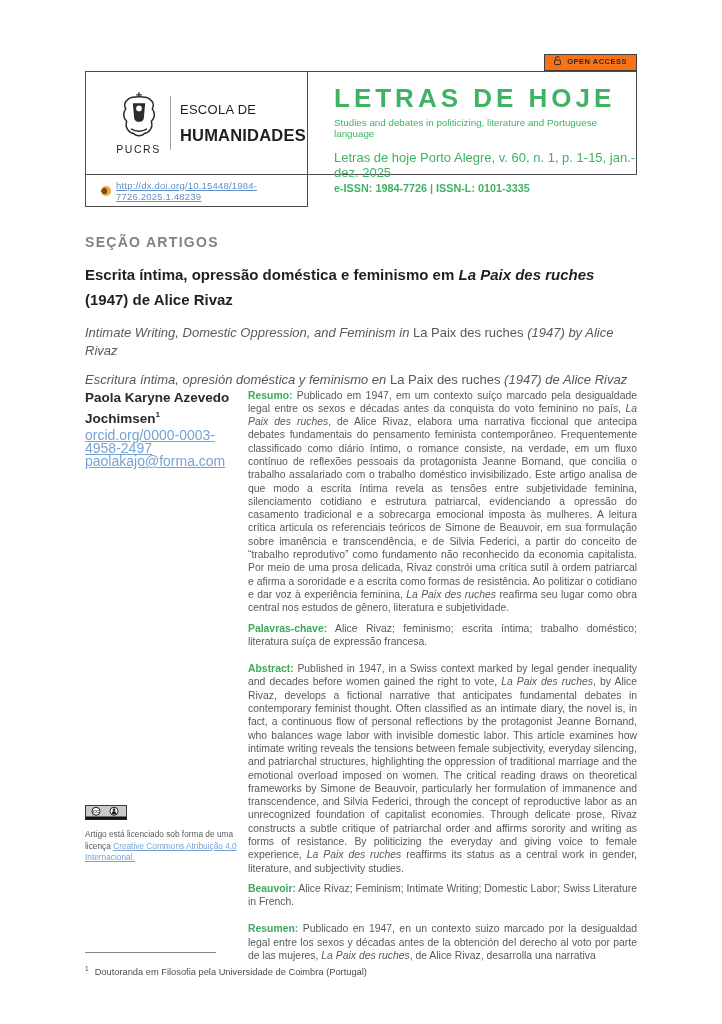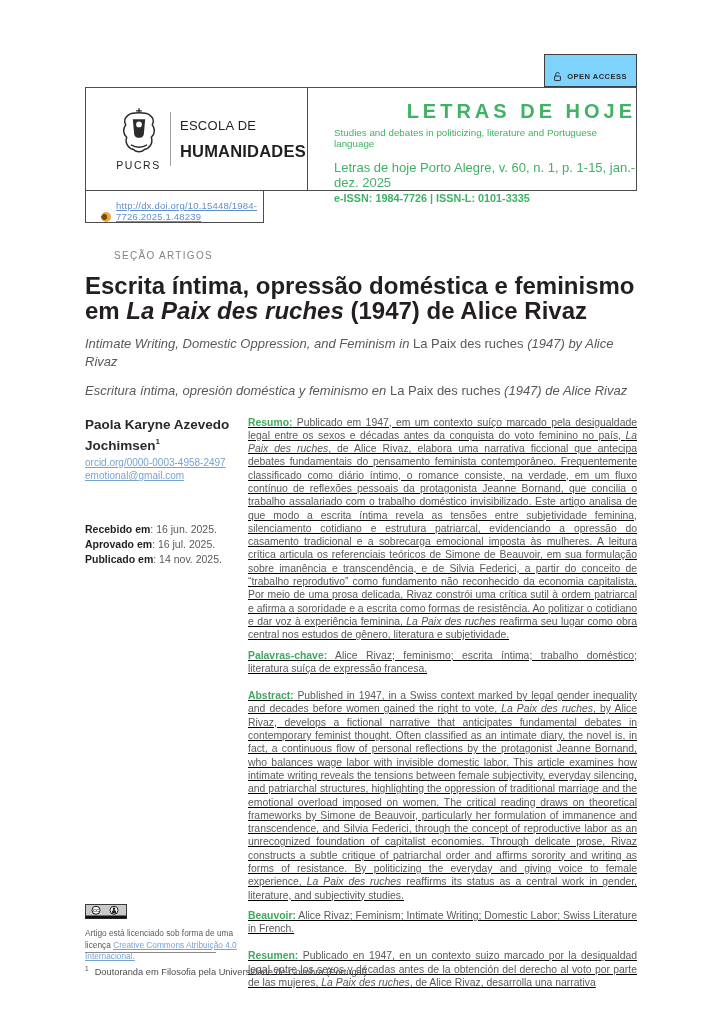--- a/index.html
+++ b/index.html
@@ -3,69 +3,69 @@
 <meta charset="utf-8">
 <style>
   * { box-sizing: border-box; margin: 0; padding: 0; }
   html, body { background: #ffffff; }
   body { font-family: "Liberation Sans", "DejaVu Sans", sans-serif; }
   .page { position: relative; width: 722px; height: 1024px; margin: 0 auto; background: #fff;
           padding: 54px 85px 0 85px; overflow: hidden; }
 
   
   .oa-row { display: flex; justify-content: flex-end; }
-  .oa-badge { display: inline-flex; align-items: center; gap: 5px; border: 1.5px solid #3f3f41;
-              background: #7dd3fc; padding: 16px 9px 4px 8px; font-size: 7.5px; font-weight: bold;
+  .oa-badge { display: inline-flex; align-items: flex-end; gap: 5px; border: 1.5px solid #3f3f41;
+              background: #f97316; padding: 0 9px 4px 8px; font-size: 7.5px; font-weight: bold;
               letter-spacing: 0.5px; color: #2b2b2d; cursor: pointer; }
 
   
   .header-table { border-top: 1.6px solid #4c4c4e; }
   .ht-r1 { display: flex; height: 103px; border-left: 1.6px solid #4c4c4e;
            border-right: 1.6px solid #4c4c4e; border-bottom: 1.6px solid #4c4c4e; }
   .ht-r1-left { width: 222px; border-right: 1.6px solid #4c4c4e; display: flex;
                 align-items: center; justify-content: center; }
   .ht-r1-right { flex: 1; padding: 13px 0 0 26px; }
   .ht-r2 { display: flex; height: 32px; }
-  .ht-r2-left { width: 179px; border-left: 1.6px solid #4c4c4e; border-right: 1.6px solid #4c4c4e;
-                border-bottom: 1.6px solid #4c4c4e; display: flex; align-items: flex-end;
+  .ht-r2-left { width: 223px; border-left: 1.6px solid #4c4c4e; border-right: 1.6px solid #4c4c4e;
+                border-bottom: 1.6px solid #4c4c4e; display: flex; align-items: center;
                 padding-left: 15px; }
   .ht-r2-right { flex: 1; }
 
   .logo { display: flex; align-items: center; gap: 9px; }
   .crest-wrap { display: flex; flex-direction: column; align-items: center; margin-left: 29px; }
   .pucrs-word { font-size: 10.5px; letter-spacing: 1.6px; color: #1f1f21; margin-top: 2px; }
   .logo-div { width: 1px; height: 54px; background: #a0a0a2; }
   .school-l1 { font-size: 13px; color: #1f1f21; letter-spacing: 0.3px; }
   .school-l2 { font-size: 16.5px; font-weight: bold; color: #1f1f21; letter-spacing: 0.2px; margin-top: 9px; }
 
-  .j-title { font-size: 20px; font-weight: 800; color: #3fb263; letter-spacing: 4px; line-height: 1.05; text-align: right; }
+  .j-title { font-size: 26px; font-weight: 800; color: #3fb263; letter-spacing: 4px; line-height: 1.05; }
   .j-sub   { font-size: 9.8px; color: #3fb263; margin-top: 5px; }
   .j-cit   { font-size: 13px; color: #3fb263; margin-top: 11px; }
   .j-issn  { font-size: 10.8px; color: #3fb263; font-weight: bold; margin-top: 2px; }
 
   .doi-ico { width: 10px; height: 10px; border-radius: 50%; flex-shrink: 0;
              background: radial-gradient(circle at 32% 50%, #7a4d13 0 34%, #eca73e 35%);
              display: inline-block; margin-right: 5px; }
   .doi-link { font-size: 9.5px; color: #5f8fcc; text-decoration: underline; letter-spacing: 0.2px; }
 
   
-  .section-label { margin-top: 27px; font-size: 10px; font-weight: normal; color: #808285; letter-spacing: 1.3px; margin-left: 29px; }
-  .title { margin-top: 12px; font-size: 24px; font-weight: 800; color: #231f20; line-height: 25px; }
+  .section-label { margin-top: 27px; font-size: 14px; font-weight: bold; color: #808285; letter-spacing: 1.3px; }
+  .title { margin-top: 12px; font-size: 15px; font-weight: 800; color: #231f20; line-height: 25px; }
   .subtitle { margin-top: 12px; font-size: 13px; font-style: italic; color: #59595b; line-height: 17.5px; }
   .seg-it { font-style: italic; }
   .seg-up { font-style: normal; }
 
   
-  .columns { margin-top: 16px; display: flex; }
+  .columns { margin-top: 0; display: flex; }
   .col-l { width: 152px; flex-shrink: 0; }
-  .col-r { flex: 1; padding-left: 11px; text-decoration: underline; }
+  .col-r { flex: 1; padding-left: 11px; }
 
   .a-name { font-size: 13.5px; font-weight: bold; color: #2a2a2c; line-height: 17px; }
   .a-name sup { font-size: 8px; vertical-align: super; }
-  .a-link { display: block; font-size: 10px; color: #76a3d4; text-decoration: underline; line-height: 13px; }
+  .a-link { display: block; font-size: 14px; color: #76a3d4; text-decoration: underline; line-height: 13px; }
   .a-link:first-of-type { margin-top: 3px; }
 
   .dates { margin-top: 40px; }
   .d-row { font-size: 10.5px; line-height: 15px; color: #58595b; }
   .d-row b { color: #231f20; }
 
   .license { margin-top: 337px; }
   .cc-text { font-size: 8.3px; color: #58595b; line-height: 11.5px; margin-top: 5px; }
   .cc-link { color: #76a3d4; text-decoration: underline; }
 
@@ -136,27 +136,22 @@
   <div class="section-label">SEÇÃO ARTIGOS</div>
   <h1 class="title"><span>Escrita íntima, opressão doméstica e feminismo em </span><span class="seg-it">La Paix des ruches</span><span> (1947) de Alice Rivaz</span></h1>
   <p class="subtitle"><span>Intimate Writing, Domestic Oppression, and Feminism in </span><span class="seg-up">La Paix des ruches</span><span> (1947) by Alice Rivaz</span></p>
   <p class="subtitle"><span>Escritura íntima, opresión doméstica y feminismo en </span><span class="seg-up">La Paix des ruches</span><span> (1947) de Alice Rivaz</span></p>
 
   <div class="columns">
 
     <div class="col-l">
       <div class="a-name"><span>Paola Karyne Azevedo Jochimsen</span><sup>1</sup></div>
       <a class="a-link" href="#">orcid.org/0000-0003-4958-2497</a>
-      <a class="a-link" href="#">emotional@gmail.com</a>
+      <a class="a-link" href="#">paolakajo@forma.com</a>
 
-      <div class="dates">
-        <div class="d-row"><b>Recebido em</b><span>: 16 jun. 2025.</span></div>
-        <div class="d-row"><b>Aprovado em</b><span>: 16 jul. 2025.</span></div>
-        <div class="d-row"><b>Publicado em</b><span>: 14 nov. 2025.</span></div>
-      </div>
 
       <div class="license">
         <svg width="42" height="15" viewBox="0 0 84 30" style="cursor:pointer">
           <rect x="1" y="1" width="82" height="28" fill="#c9c9c9" stroke="#3a3a3a" stroke-width="2"></rect>
           <rect x="1" y="23" width="82" height="6" fill="#111"></rect>
           <circle cx="22" cy="12.5" r="8" fill="#fff" stroke="#1c1c1c" stroke-width="2"></circle>
           <text x="22" y="16" font-size="8.5" font-weight="bold" text-anchor="middle" fill="#1c1c1c" font-family="Liberation Sans, sans-serif">CC</text>
           <circle cx="58" cy="12.5" r="8" fill="#fff" stroke="#1c1c1c" stroke-width="2"></circle>
           <circle cx="58" cy="9.5" r="2.5" fill="#1c1c1c"></circle>
           <path d="M53.8 18.5 v-2.5 a4.2 4.2 0 0 1 8.4 0 v2.5 z" fill="#1c1c1c"></path>

